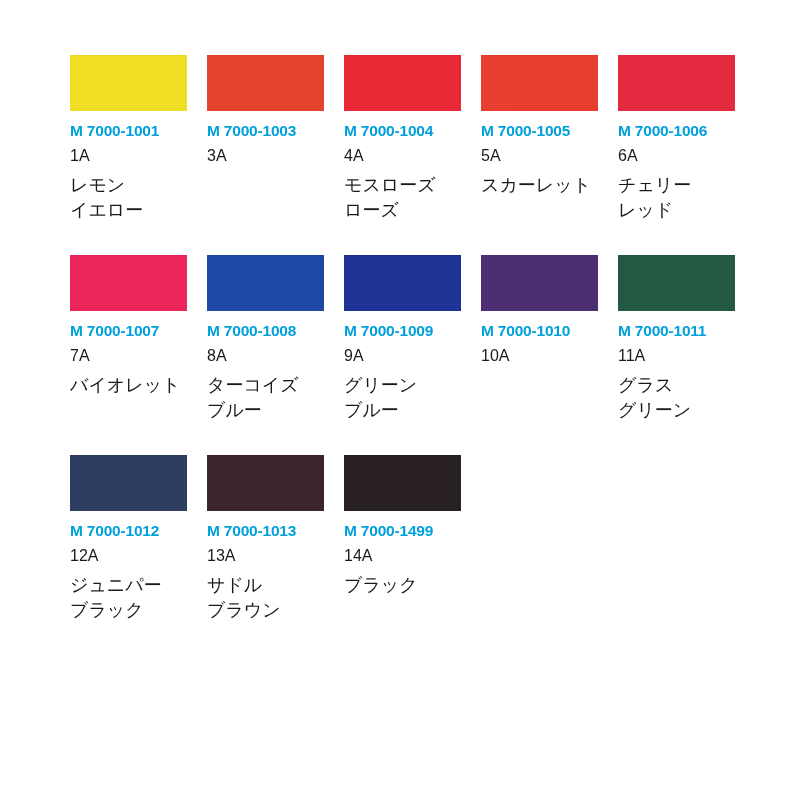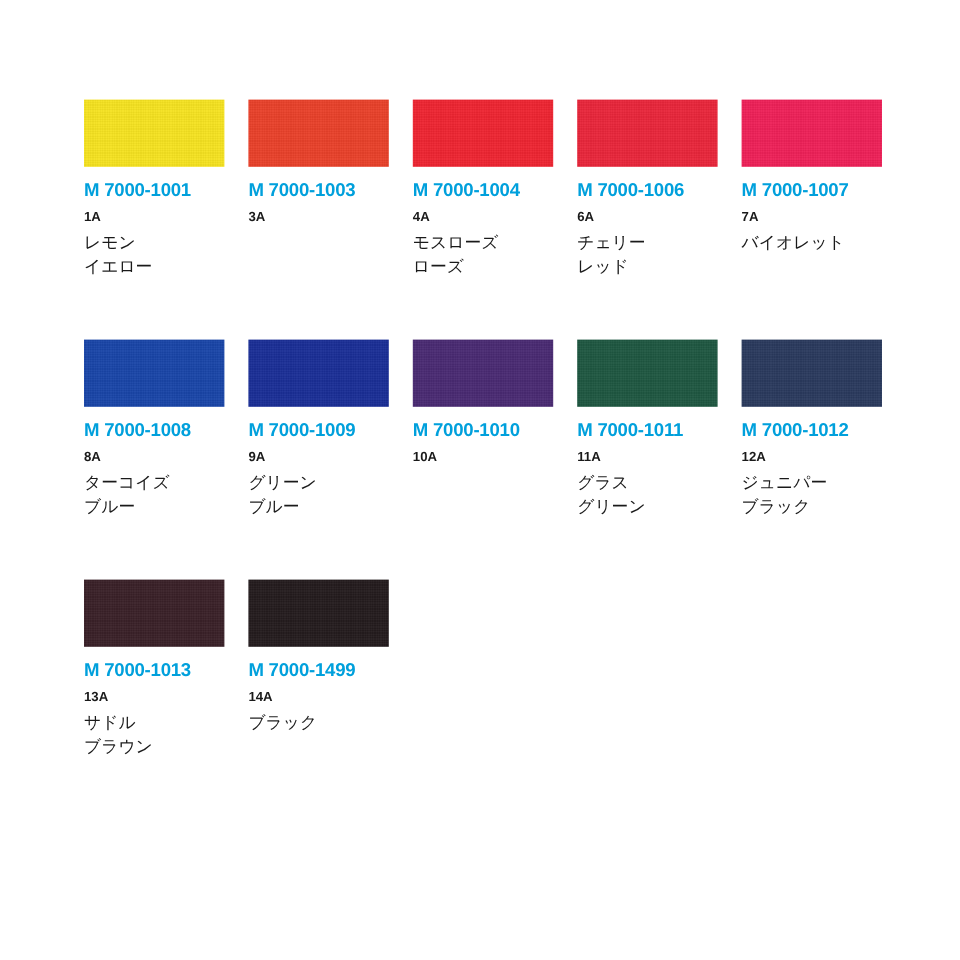--- a/index.html
+++ b/index.html
@@ -12,21 +12,21 @@
     background: #ffffff;
     font-family: "Liberation Sans", "DejaVu Sans", sans-serif;
     overflow: hidden;
   }
 
   .sheet {
     position: relative;
     width: 800px;
     height: 800px;
     box-sizing: border-box;
-    padding: 83px 0 0 70px;
+    padding: 55px 0 0 70px;
   }
 
   .swatch-grid {
     display: grid;
     grid-template-columns: repeat(5, 137px);
     grid-auto-rows: 200px;
     column-gap: 0px;
     row-gap: 0px;
   }
 
@@ -61,29 +61,29 @@
     font-size: 15.5px;
     font-weight: 700;
     letter-spacing: -0.2px;
     line-height: 1.1;
     white-space: nowrap;
   }
 
   .num {
     margin-top: 8px;
     color: #1A1A1A;
-    font-size: 11px;
-    font-weight: 700;
+    font-size: 16px;
+    font-weight: 400;
     line-height: 1.1;
   }
 
   .name {
     margin-top: 7px;
     color: #1A1A1A;
-    font-size: 14px;
+    font-size: 18px;
     font-weight: 400;
     line-height: 1.42;
     max-width: 124px;
     white-space: pre-line;
     font-family: "DejaVu Sans", "Liberation Sans", sans-serif;
   }
 </style>
 </head>
 <body>
 
@@ -100,20 +100,26 @@
         <div class="chip" style="background: rgb(232, 65, 42);"></div>
         <div class="code">M 7000-1003</div>
         <div class="num">3A</div>
       </div>
       <div class="swatch-cell">
         <div class="chip" style="background: rgb(238, 37, 50);"></div>
         <div class="code">M 7000-1004</div>
         <div class="num">4A</div>
         <div class="name">モスローズ
 ローズ</div>
+      </div>
+      <div class="swatch-cell">
+        <div class="chip" style="background: rgb(236, 59, 44);"></div>
+        <div class="code">M 7000-1005</div>
+        <div class="num">5A</div>
+        <div class="name">スカーレット</div>
       </div>
       <div class="swatch-cell">
         <div class="chip" style="background: rgb(232, 38, 59);"></div>
         <div class="code">M 7000-1006</div>
         <div class="num">6A</div>
         <div class="name">チェリー
 レッド</div>
       </div>
       <div class="swatch-cell">
         <div class="chip" style="background: rgb(238, 33, 88);"></div>

